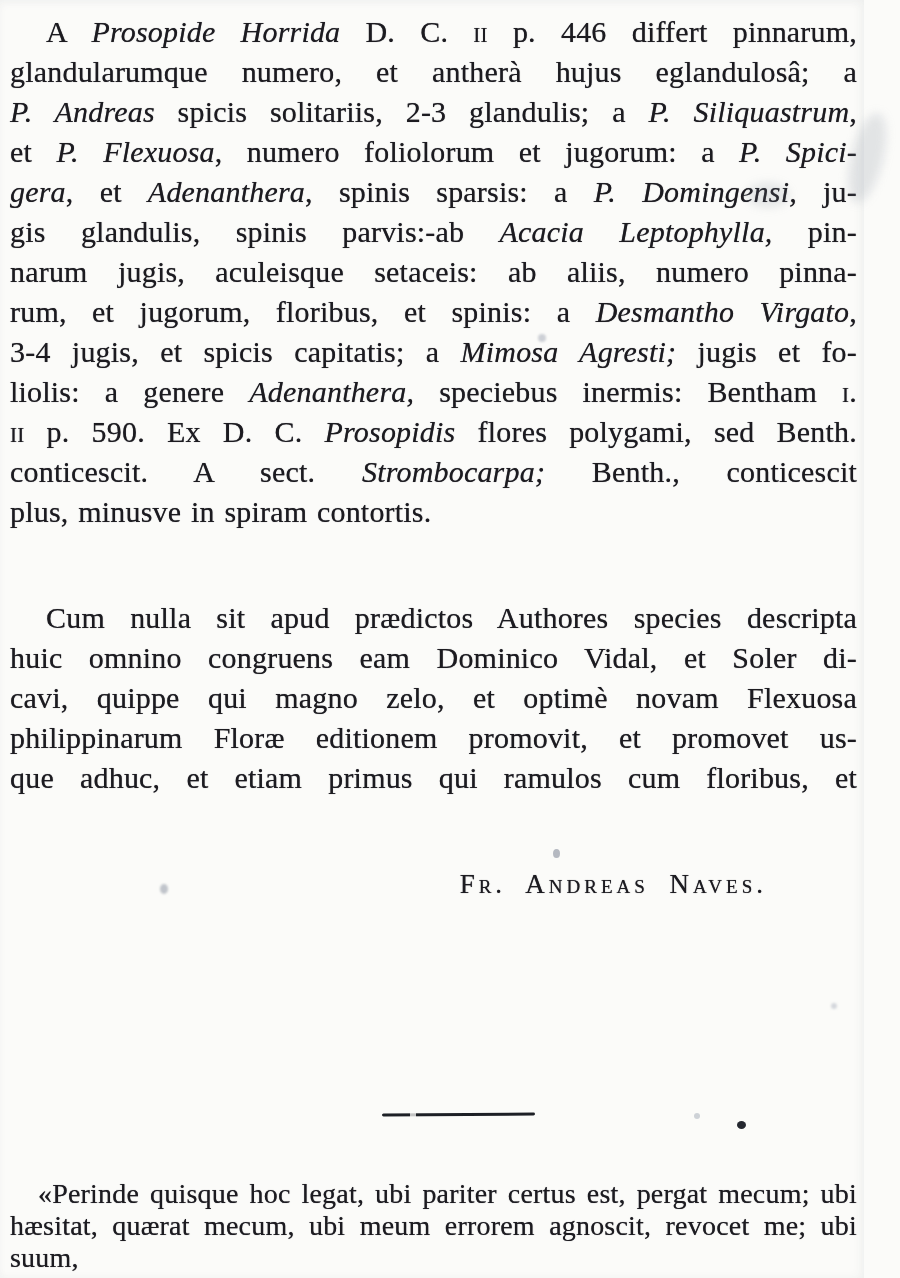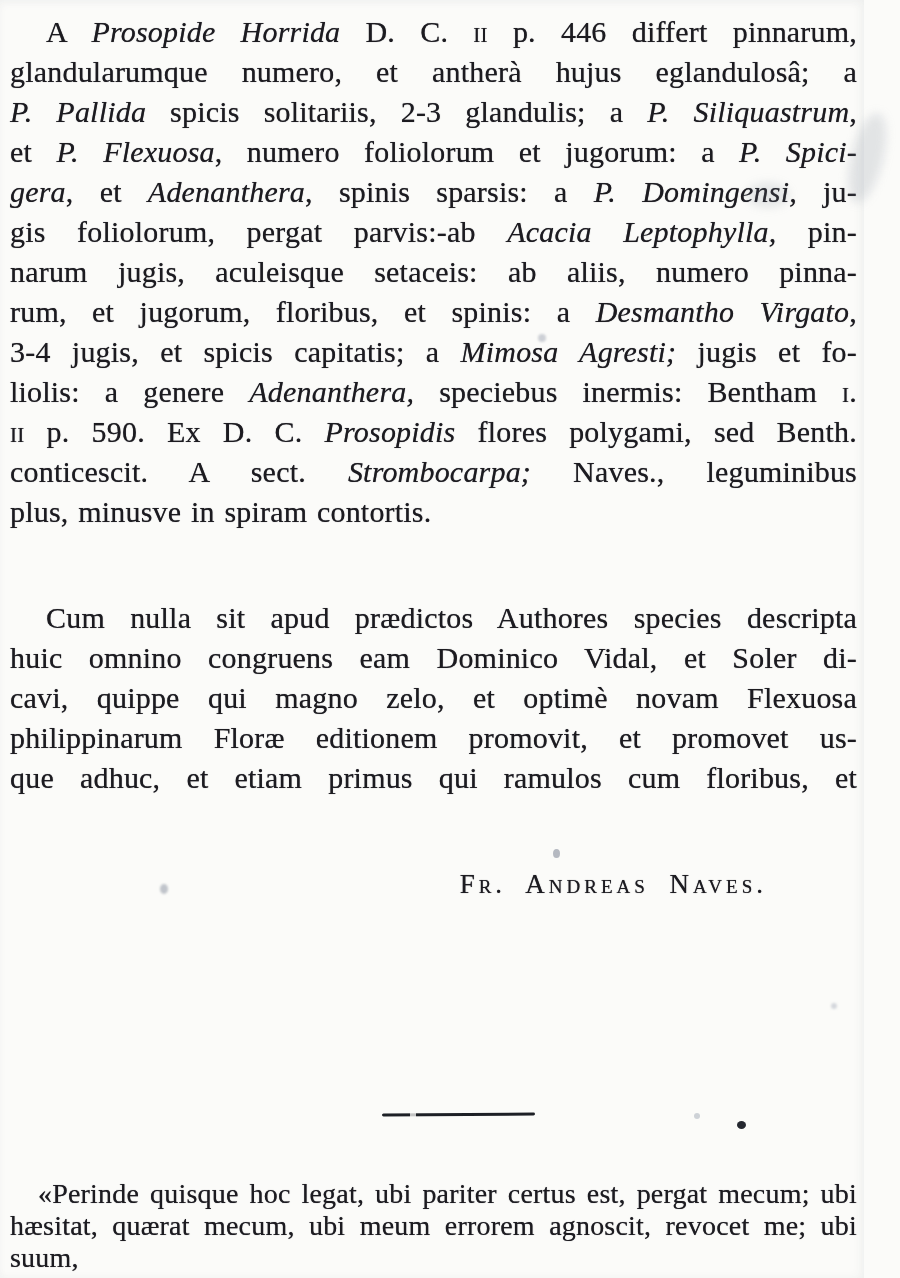--- a/index.html
+++ b/index.html
@@ -85,30 +85,30 @@
     background: #252830; filter: blur(0.4px); }
 </style>
 </head>
 <body>
 
 <div class="page">
 
   <div class="para main" style="top: 12px;">
       <div class="line indent"><span class="seg">A </span><span class="seg i">Prosopide Horrida</span><span class="seg"> D. C. </span><span class="seg sc">ii</span><span class="seg"> p. 446 differt pinnarum,</span></div>
       <div class="line"><span class="seg">glandularumque numero, et antherà hujus eglandulosâ; a</span></div>
-      <div class="line"><span class="seg i">P. Pallida</span><span class="seg"> spicis solitariis, 2-3 glandulis; a </span><span class="seg i">P. Siliquastrum</span><span class="seg">,</span></div>
+      <div class="line"><span class="seg i">P. Andreas</span><span class="seg"> spicis solitariis, 2-3 glandulis; a </span><span class="seg i">P. Siliquastrum</span><span class="seg">,</span></div>
       <div class="line"><span class="seg">et </span><span class="seg i">P. Flexuosa</span><span class="seg">, numero foliolorum et jugorum: a </span><span class="seg i">P. Spici-</span></div>
       <div class="line"><span class="seg i">gera</span><span class="seg">, et </span><span class="seg i">Adenanthera</span><span class="seg">, spinis sparsis: a </span><span class="seg i">P. Domingensi,</span><span class="seg"> ju-</span></div>
-      <div class="line"><span class="seg">gis foliolorum, pergat parvis:-ab </span><span class="seg i">Acacia Leptophylla,</span><span class="seg"> pin-</span></div>
+      <div class="line"><span class="seg">gis glandulis, spinis parvis:-ab </span><span class="seg i">Acacia Leptophylla,</span><span class="seg"> pin-</span></div>
       <div class="line"><span class="seg">narum jugis, aculeisque setaceis: ab aliis, numero pinna-</span></div>
       <div class="line"><span class="seg">rum, et jugorum, floribus, et spinis: a </span><span class="seg i">Desmantho Virgato</span><span class="seg">,</span></div>
       <div class="line"><span class="seg">3-4 jugis, et spicis capitatis; a </span><span class="seg i">Mimosa Agresti;</span><span class="seg"> jugis et fo-</span></div>
       <div class="line"><span class="seg">liolis: a genere </span><span class="seg i">Adenanthera,</span><span class="seg"> speciebus inermis: Bentham </span><span class="seg sc">i</span><span class="seg">.</span></div>
       <div class="line"><span class="seg sc">ii</span><span class="seg"> p. 590. Ex D. C. </span><span class="seg i">Prosopidis</span><span class="seg"> flores polygami, sed Benth.</span></div>
-      <div class="line"><span class="seg">conticescit. A sect. </span><span class="seg i">Strombocarpa;</span><span class="seg"> Naves., leguminibus</span></div>
+      <div class="line"><span class="seg">conticescit. A sect. </span><span class="seg i">Strombocarpa;</span><span class="seg"> Benth., conticescit</span></div>
       <div class="line last"><span class="seg">plus, minusve in spiram contortis.</span></div>
     </div>
 
   <div class="para main" style="top: 598px;">
       <div class="line indent"><span class="seg">Cum nulla sit apud prædictos Authores species descripta</span></div>
       <div class="line"><span class="seg">huic omnino congruens eam Dominico Vidal, et Soler di-</span></div>
       <div class="line"><span class="seg">cavi, quippe qui magno zelo, et optimè novam Flexuosa</span></div>
       <div class="line"><span class="seg">philippinarum Floræ editionem promovit, et promovet us-</span></div>
       <div class="line"><span class="seg">que adhuc, et etiam primus qui ramulos cum floribus, et</span></div>
     </div>

